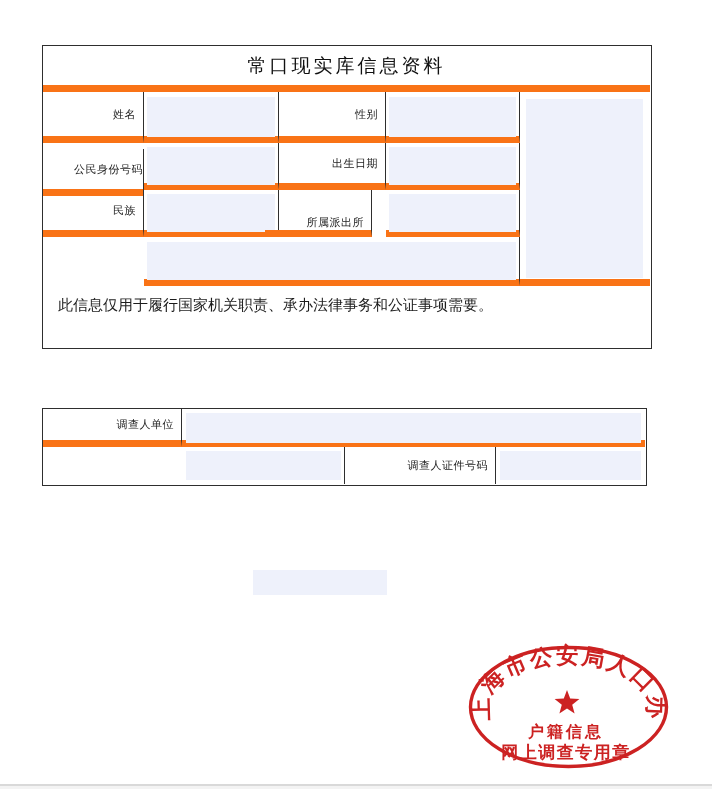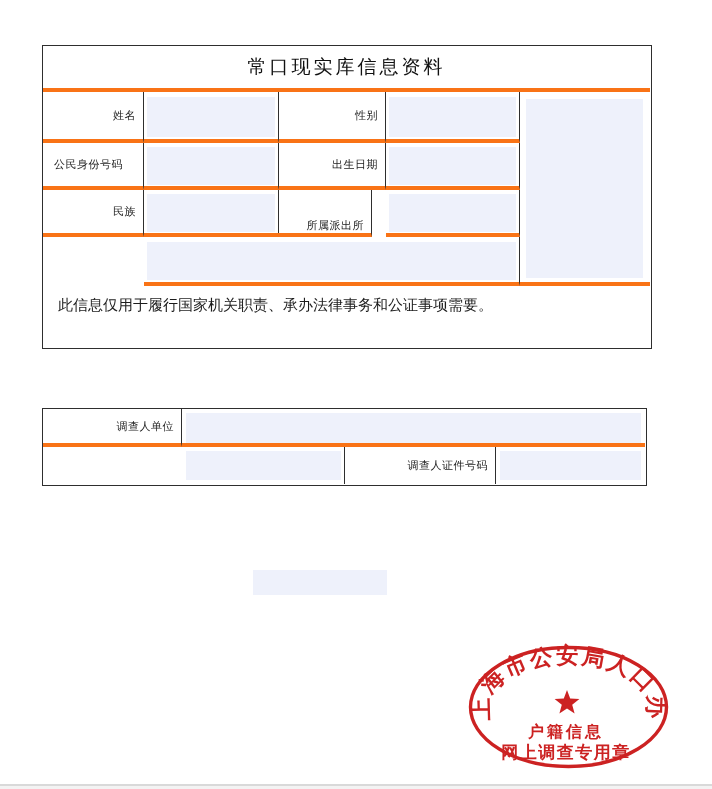--- a/index.html
+++ b/index.html
@@ -4,21 +4,21 @@
 <style>
   * { margin:0; padding:0; box-sizing:border-box; }
   html,body { width:712px; height:789px; background:#ffffff; overflow:hidden;
               font-family:"Liberation Serif","DejaVu Serif",serif; color:#1c1c1c; }
   .page { position:relative; width:712px; height:789px; background:#ffffff; }
 
   
   .tbl { position:absolute; border:1.5px solid #2e2e2e; background:#ffffff; }
   .cell { position:absolute; display:flex; align-items:center; }
   .br { border-right:1px solid #2e2e2e; }
-  .bb { border-bottom:4px solid #f97316; }
+  .bb { border-bottom:7px solid #f97316; }
   .lbl { justify-content:flex-end; padding-right:7px; font-size:11px; color:#1c1c1c;
          letter-spacing:0.5px; white-space:nowrap; }
   .title-cell { justify-content:center; font-size:19px; letter-spacing:3px; color:#111; }
   .field-box { position:absolute; background:#eef1fb; }
   .note-cell { align-items:flex-start; padding:10px 14px 0 15px; font-size:15px; color:#1c1c1c; }
 
   
   .provided-line { position:absolute; left:148px; top:533px; font-size:17.5px;
                    letter-spacing:0.8px; color:#111; white-space:nowrap; }
   .small-box { position:absolute; left:253px; top:570px; width:134px; height:25px;
@@ -56,21 +56,21 @@
       <span>性别</span>
     </div>
     <div class="cell br bb" style="left:343px; top:46px; width:134px; height:51px;">
       <div class="field-box" style="left:3px; top:5px; width:127px; height:40px;"></div>
     </div>
 
     <div class="cell bb" style="left:477px; top:46px; width:130px; height:194px;">
       <div class="field-box" style="left:6px; top:7px; width:117px; height:179px;"></div>
     </div>
 
-    <div class="cell lbl br bb" style="left:0; top:97px; width:101px; height:47px; padding-right:20px;justify-content:flex-end;">
+    <div class="cell lbl br bb" style="left:0; top:103px; width:101px; height:47px; padding-right:0;justify-content:flex-end;">
       <span>公民身份号码</span>
     </div>
     <div class="cell br bb" style="left:101px; top:97px; width:135px; height:47px;">
       <div class="field-box" style="left:3px; top:4px; width:128px; height:38px;"></div>
     </div>
     <div class="cell lbl br bb" style="left:236px; top:97px; width:107px; height:47px;">
       <span>出生日期</span>
     </div>
     <div class="cell br bb" style="left:343px; top:97px; width:134px; height:47px;">
       <div class="field-box" style="left:3px; top:4px; width:127px; height:38px;"></div>

